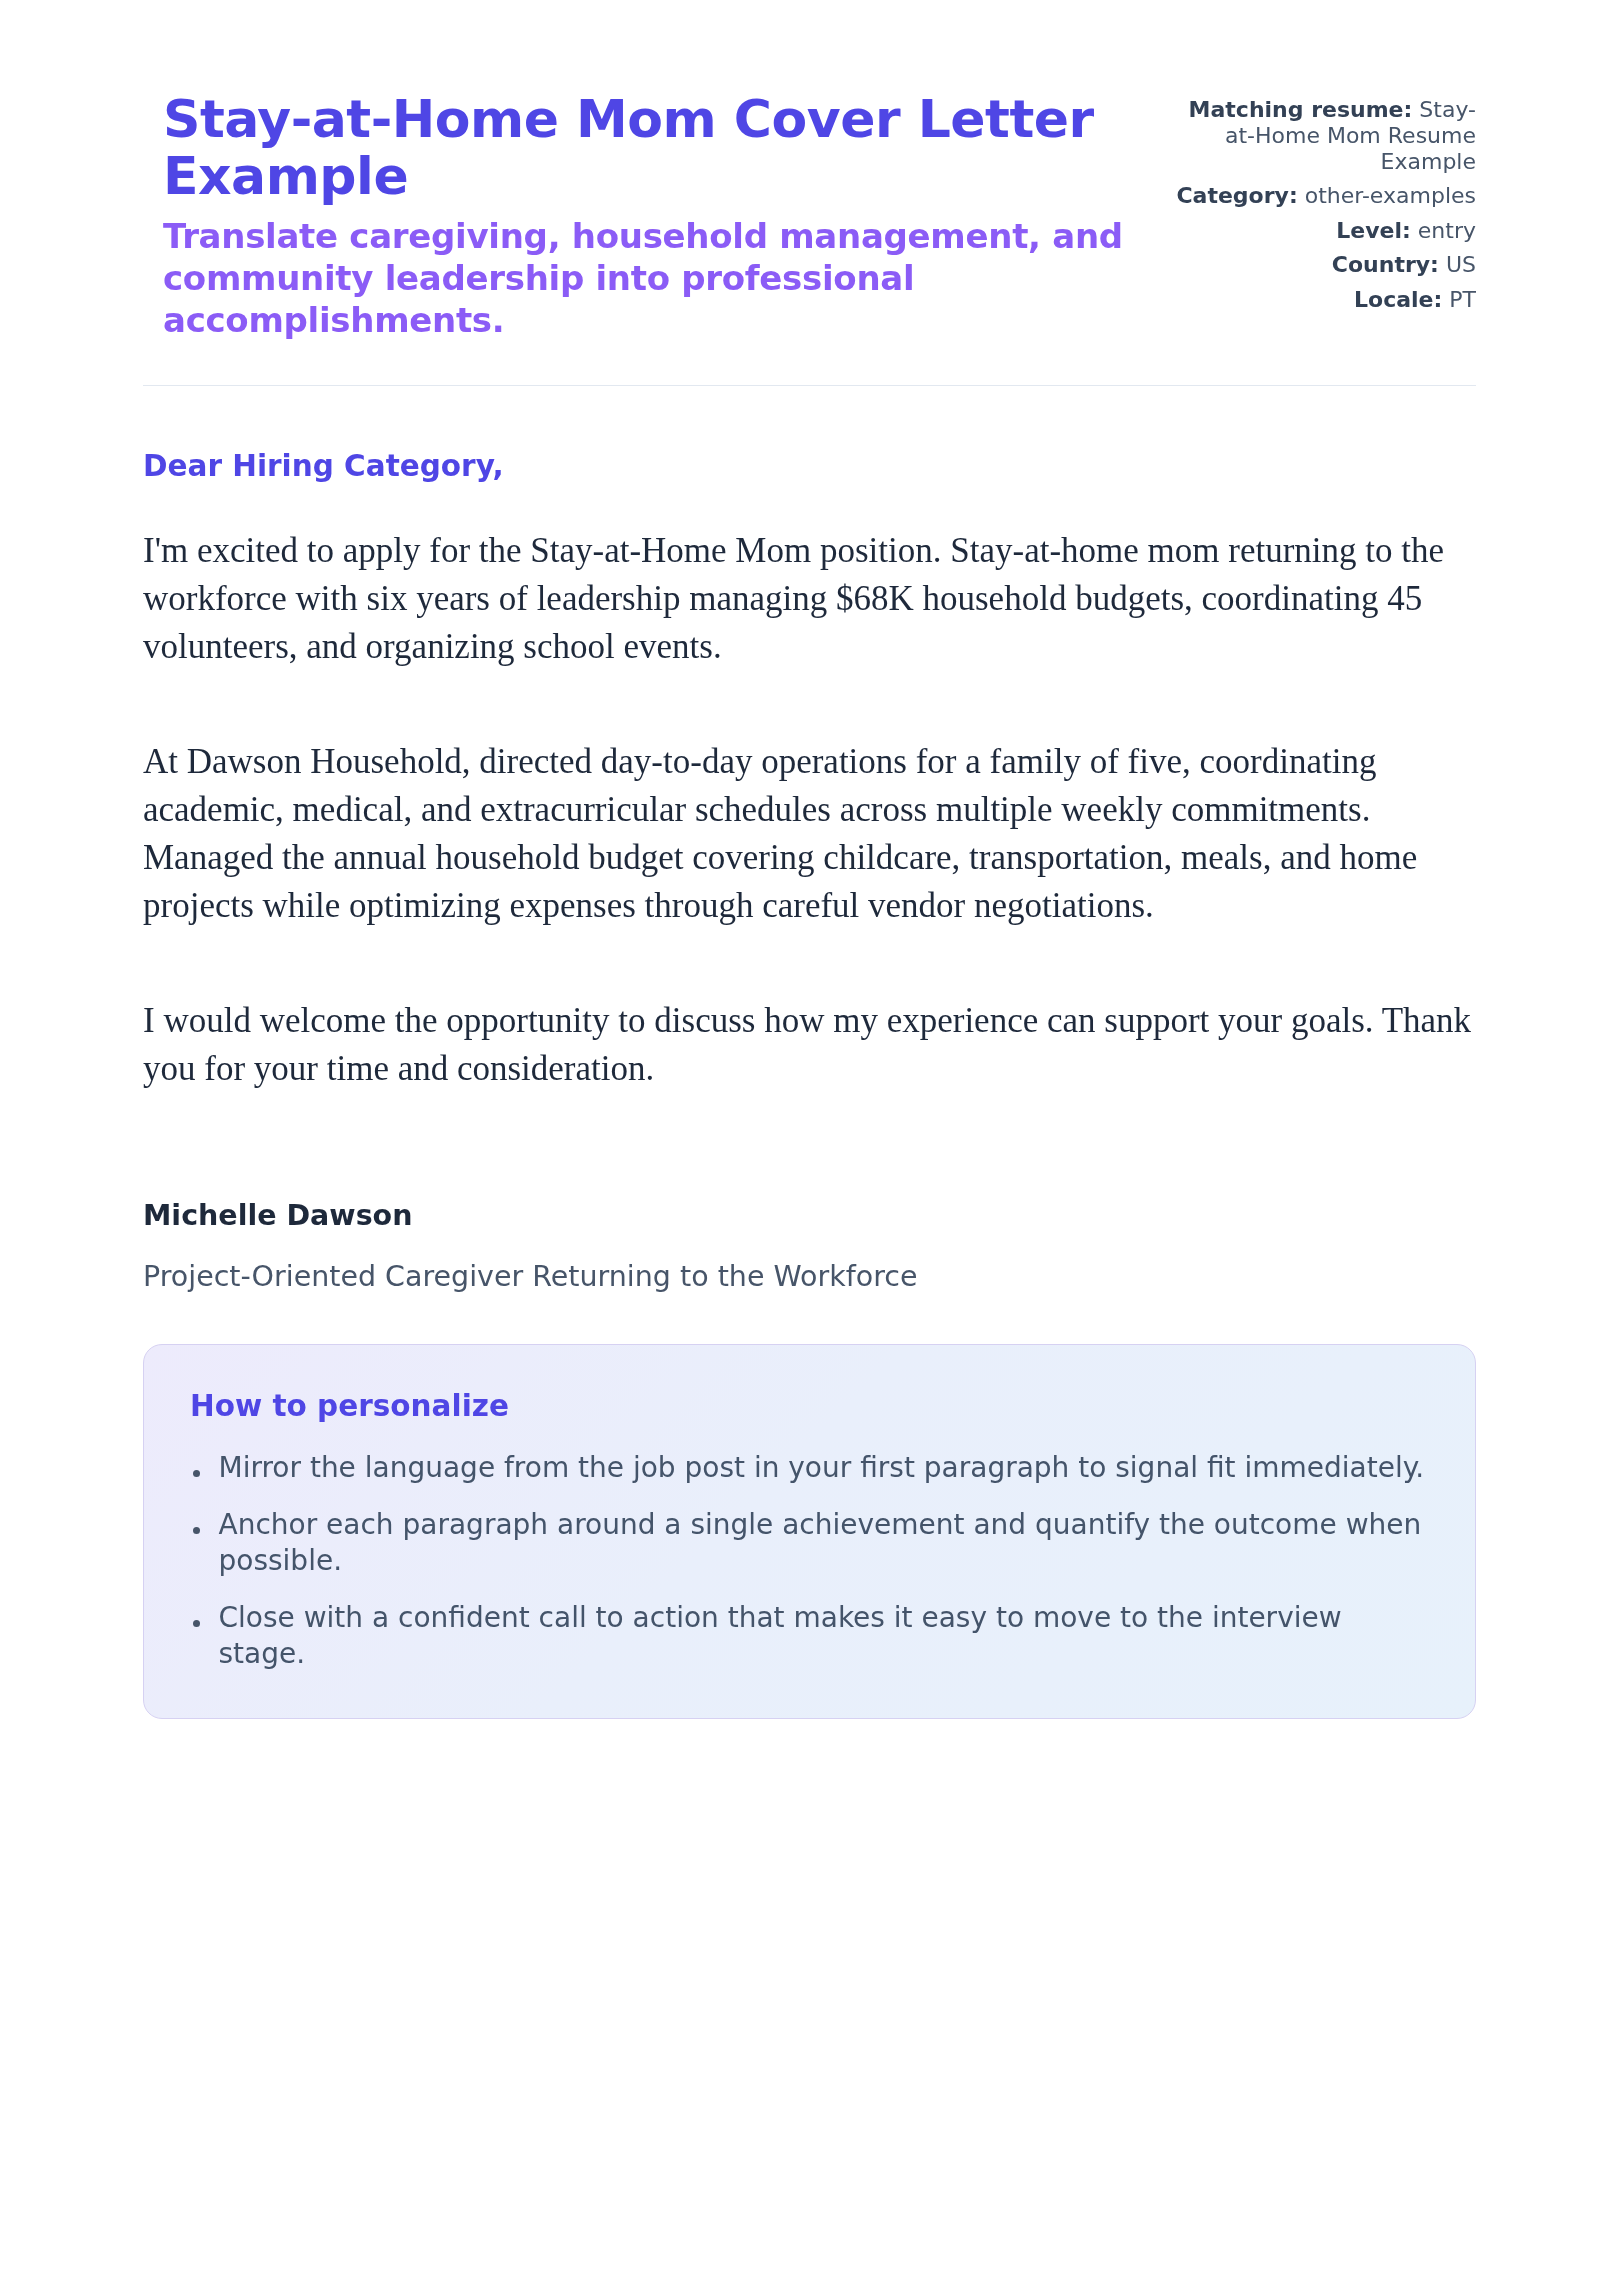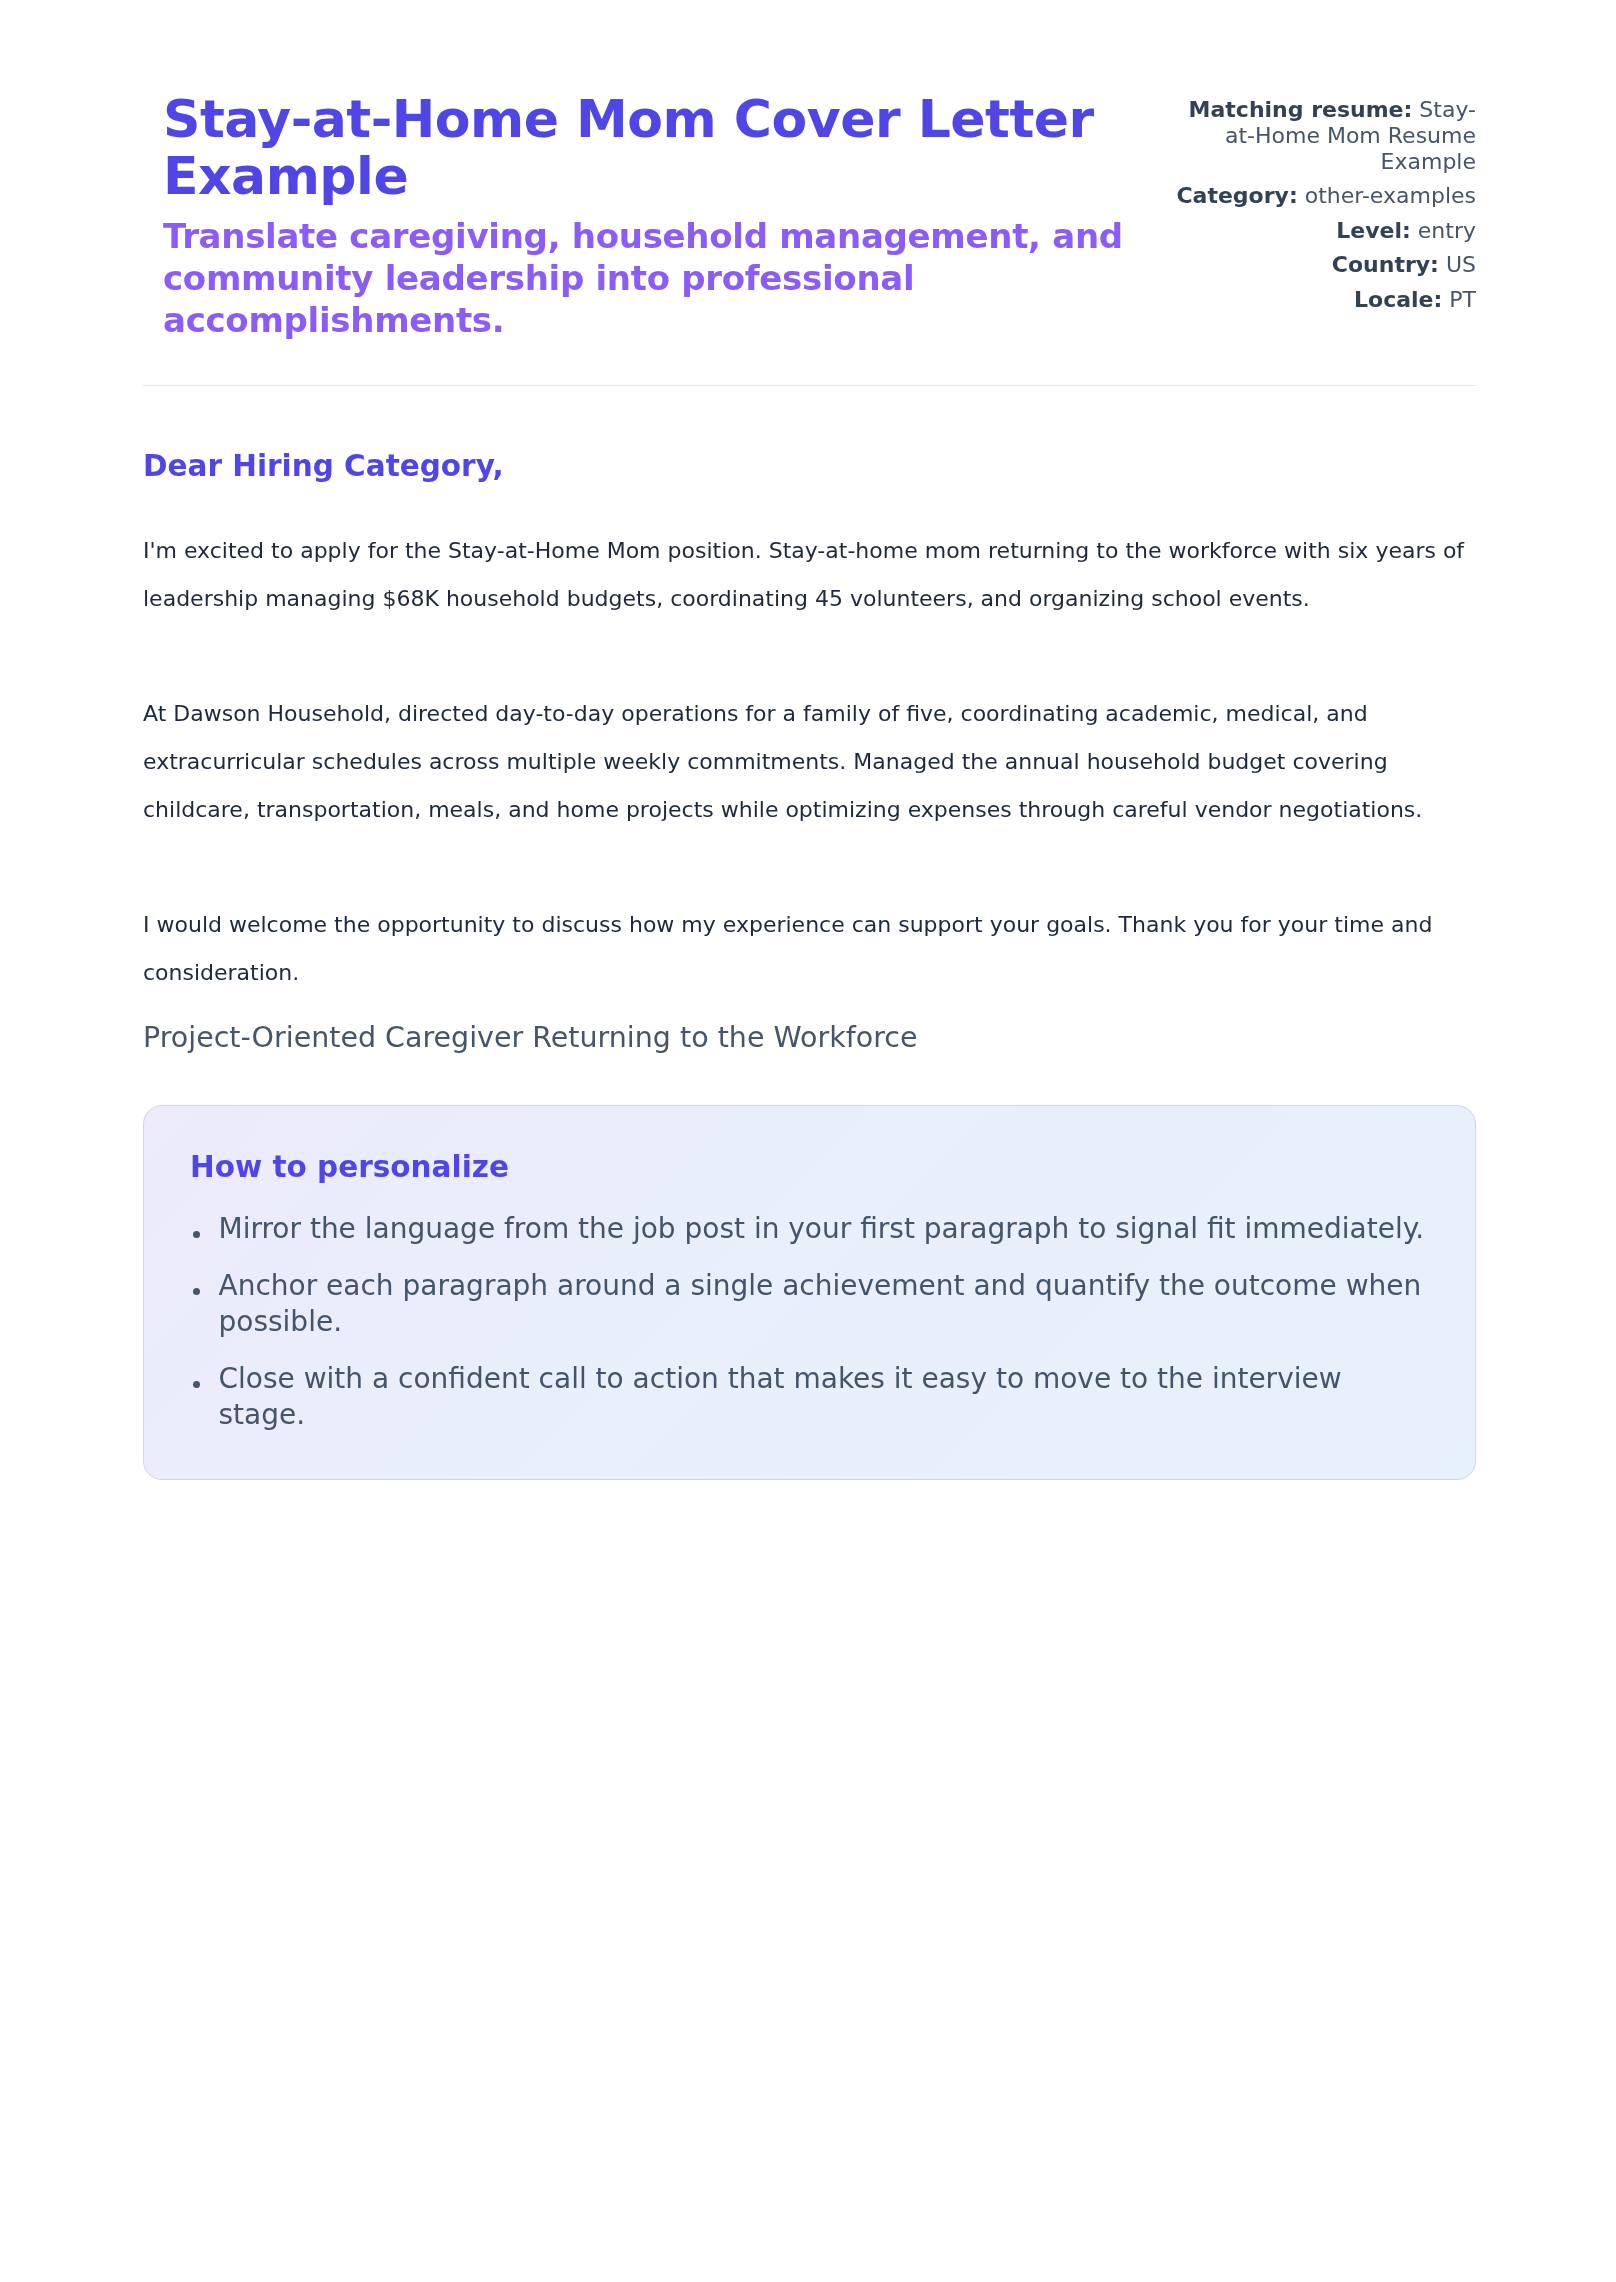--- a/index.html
+++ b/index.html
@@ -35,21 +35,21 @@
   .meta-item strong { color: #334155; font-weight: bold; }
   
   .divider { border: none; border-top: 1.9px solid #e2e8f0; margin-top: 44px; }
   
   .greeting {
     margin-top: 61px;
     font-size: 29.5px; line-height: 38px; font-weight: bold;
     color: #4f46e5;
   }
   .letter-body p {
-    font-size: 22px; line-height: 48px; color: #1e293b;
+    font-size: 35px; line-height: 48px; color: #1e293b; font-family: Liberation Serif, serif;
   }
   .letter-body p.first { margin-top: 42px; }
   .letter-body p + p { margin-top: 67px; }
   .signature-name {
     margin-top: 103px;
     font-size: 28.5px; line-height: 40px; font-weight: bold; color: #1e293b;
   }
   .signature-title {
     margin-top: 21px;
     font-size: 28.5px; line-height: 40px; color: #475569;
@@ -100,20 +100,21 @@
     </div>
   </div>
 
   <hr class="divider">
 
   <div class="letter-body">
     <div class="greeting">Dear Hiring Category,</div>
     <p class="first">I'm excited to apply for the Stay-at-Home Mom position. Stay-at-home mom returning to the workforce with six years of leadership managing $68K household budgets, coordinating 45 volunteers, and organizing school events.</p>
     <p>At Dawson Household, directed day-to-day operations for a family of five, coordinating academic, medical, and extracurricular schedules across multiple weekly commitments. Managed the annual household budget covering childcare, transportation, meals, and home projects while optimizing expenses through careful vendor negotiations.</p>
     <p>I would welcome the opportunity to discuss how my experience can support your goals. Thank you for your time and consideration.</p>
+    <div class="signature-name">Michelle Dawson</div>
     <div class="signature-title">Project-Oriented Caregiver Returning to the Workforce</div>
   </div>
 
   <div class="tips-card">
     <div class="tips-heading">How to personalize</div>
     <ul class="tips-list">
       <li class="tips-item"><span>Mirror the language from the job post in your first paragraph to signal fit immediately.</span></li>
       <li class="tips-item"><span>Anchor each paragraph around a single achievement and quantify the outcome when possible.</span></li>
       <li class="tips-item"><span>Close with a confident call to action that makes it easy to move to the interview stage.</span></li>
     </ul>

